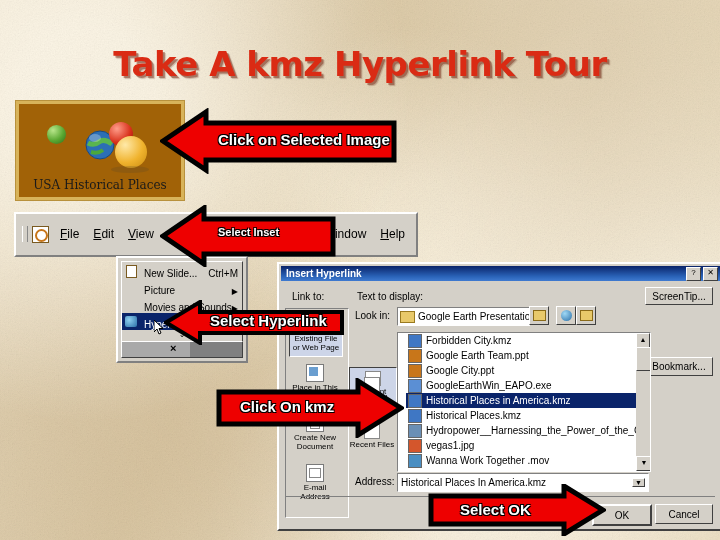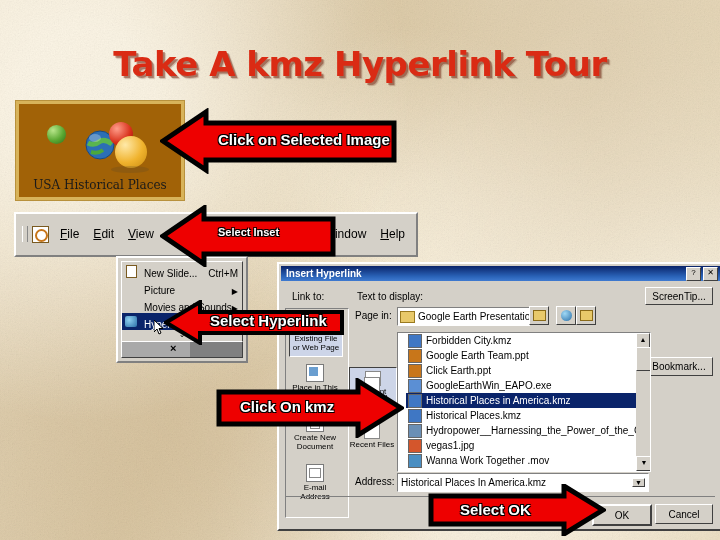--- a/index.html
+++ b/index.html
@@ -239,21 +239,21 @@
     </div>
     <span>Create New Document</span>
   </div>
   <div class="sidebtn" style="left:10px;top:197px;height:44px;">
     <div class="ic">
       <span style="position:absolute;left:2px;top:3px;width:10px;height:8px;background:#fff;border:1px solid #888;"></span>
     </div>
     <span>E-mail Address</span>
   </div>
 
-  <div class="lbl-sm" style="position:absolute;left:76px;top:46px;">Page in:</div>
+  <div class="lbl-sm" style="position:absolute;left:76px;top:46px;">Look in:</div>
   <div class="field" style="position:absolute;left:118px;top:43px;width:126px;height:15px;padding-left:2px;">
     <span style="display:inline-block;width:13px;height:10px;background:#e8c96a;border:1px solid #9a7a20;margin-right:3px;flex:0 0 13px;"></span>
     <span>Google Earth Presentation</span>
 
   </div>
   <div class="btn" style="position:absolute;left:250px;top:42px;width:18px;height:17px;">
     <span style="width:11px;height:9px;background:#e8c96a;border:1px solid #8a6a18;"></span>
   </div>
   <div class="btn" style="position:absolute;left:277px;top:42px;width:18px;height:17px;">
     <span style="width:11px;height:11px;border-radius:50%;background:radial-gradient(circle at 35% 32%,#9fd8f5,#2a6fa8);"></span>
@@ -281,21 +281,21 @@
         <div class="frow">
           <span class="fico" style="background: rgb(63, 119, 196);"></span>
           <span>Forbidden City.kmz</span>
         </div>
         <div class="frow">
           <span class="fico" style="background: rgb(200, 118, 26);"></span>
           <span>Google Earth Team.ppt</span>
         </div>
         <div class="frow">
           <span class="fico" style="background: rgb(200, 118, 26);"></span>
-          <span>Click Earth.ppt</span>
+          <span>Google City.ppt</span>
         </div>
         <div class="frow">
           <span class="fico" style="background: rgb(91, 143, 212);"></span>
           <span>GoogleEarthWin_EAPO.exe</span>
         </div>
         <div class="frow sel">
           <span class="fico" style="background: rgb(63, 119, 196);"></span>
           <span>Historical Places in America.kmz</span>
         </div>
         <div class="frow">

